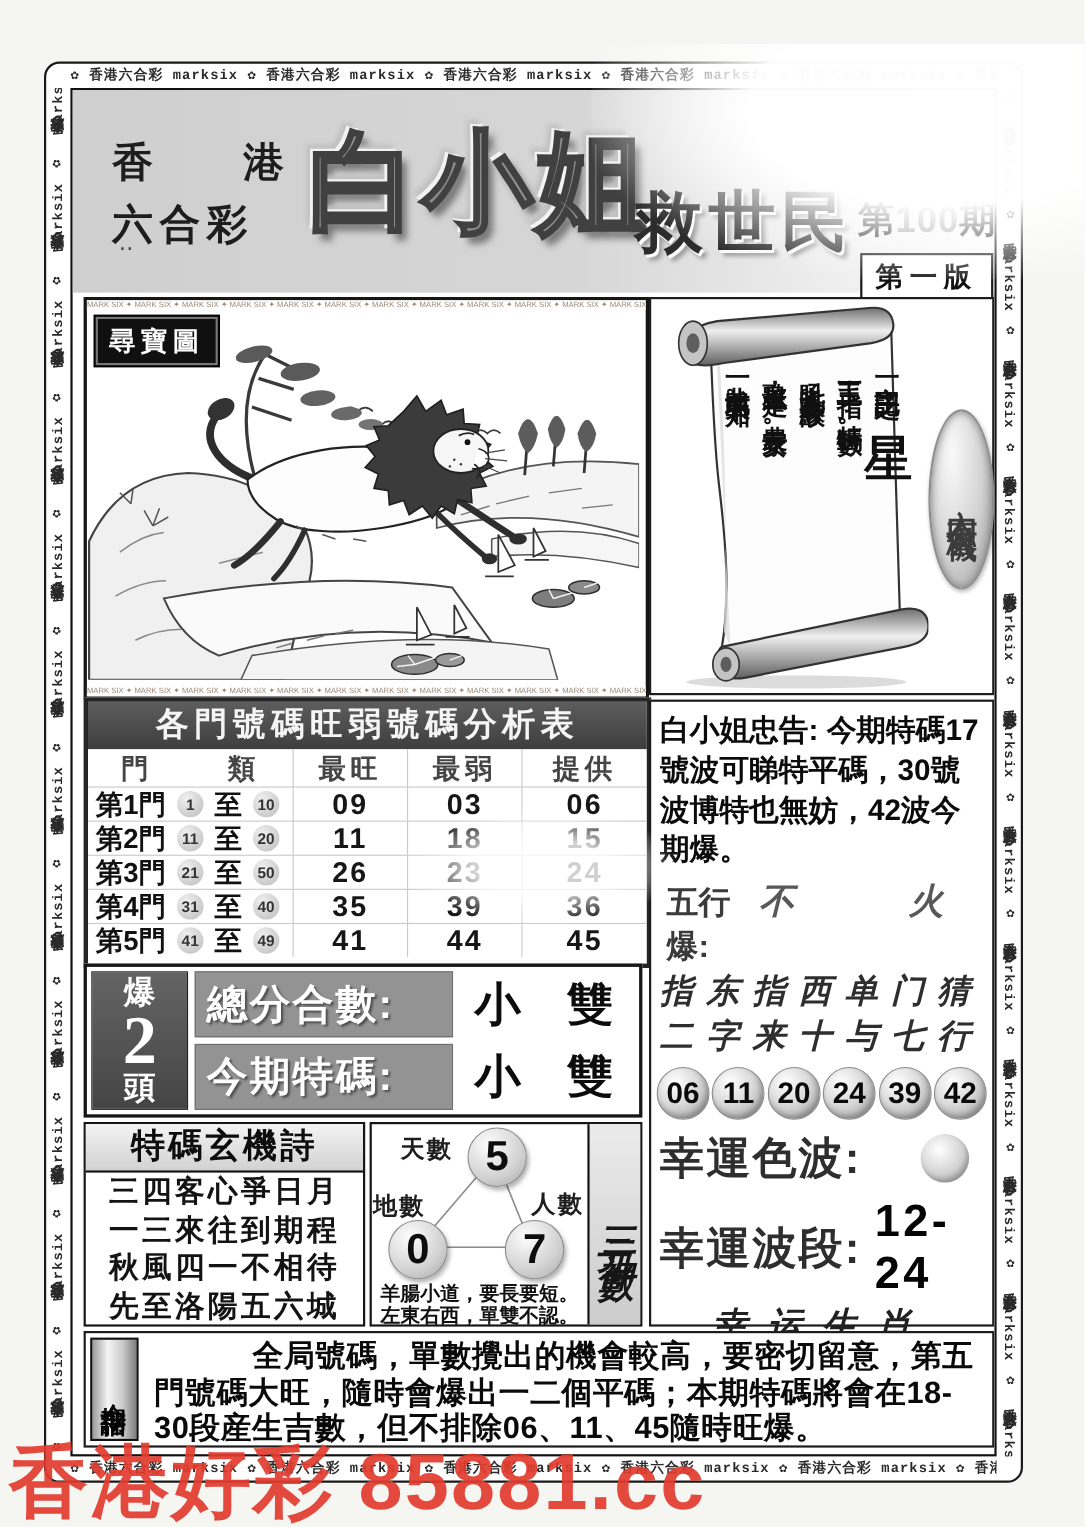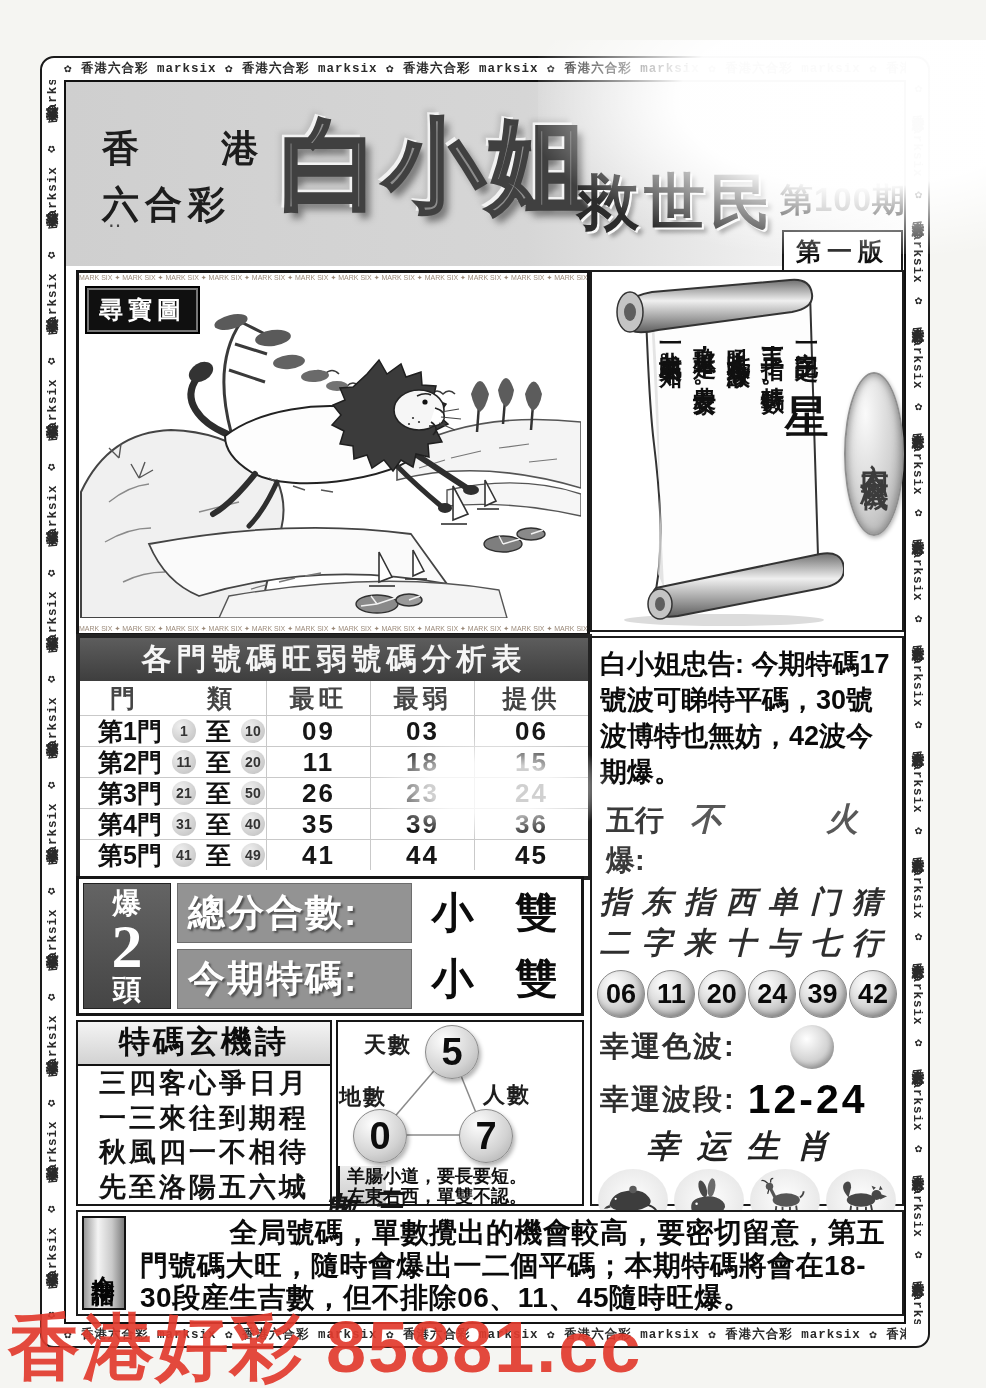--- a/index.html
+++ b/index.html
@@ -37,41 +37,41 @@
   .map-label{position:absolute;left:8px;top:15px;background:#101010;color:#fff;font-size:24px;font-weight:700;padding:4px 10px;letter-spacing:5px;border:2px solid #777;box-shadow:0 0 0 2px #000;}
 
   
   .table-box{left:10px;top:552px;width:508px;height:238px;border:4px solid #242424;}
   .table-title{height:43px;background:linear-gradient(#5d5d5d,#3e3e3e);color:#f5f5f5;font-size:30px;font-weight:800;text-align:center;line-height:42px;letter-spacing:5px;}
   .an-table{display:grid;grid-template-columns:186px 104px 104px 1fr;}
   .an-cell{border-top:1px solid #c9c9c9;border-left:1px solid #c9c9c9;display:flex;align-items:center;justify-content:center;height:30px;}
   .an-cell:nth-child(4n+1){border-left:none;}
   .an-head{height:34px;font-size:25px;color:#454545;font-weight:800;letter-spacing:4px;border-top:none;}
   .gate-h{justify-content:space-between;padding:0 30px;}
-  .gate-cell{font-size:25px;font-weight:800;justify-content:flex-start;padding-left:18px;gap:10px;color:#111;}
+  .gate-cell{font-size:25px;font-weight:800;justify-content:flex-start;padding-left:7px;gap:10px;color:#111;}
   .circle-num{display:inline-flex;width:24px;height:24px;border-radius:50%;background:radial-gradient(circle at 35% 30%,#efefef,#bdbdbd);align-items:center;justify-content:center;font-size:14px;font-weight:700;color:#333;flex:0 0 auto;}
   .val-cell{font-size:26px;font-weight:600;letter-spacing:2px;color:#161616;}
 
   
   .burst-box{left:10px;top:794px;width:508px;height:140px;border:3px solid #161616;display:flex;padding:4px;gap:6px;box-sizing:border-box;}
   .burst-side{width:86px;background:linear-gradient(#646464,#454545);color:#fff;display:flex;flex-direction:column;align-items:center;justify-content:center;border:1px solid #222;}
   .burst-side .t{font-size:29px;font-weight:800;line-height:30px;}
   .burst-side .d{font-size:62px;font-weight:800;line-height:56px;font-family:"Liberation Serif","DejaVu Serif",serif;}
   .burst-rows{flex:1;display:flex;flex-direction:column;gap:6px;}
   .burst-row{flex:1;display:flex;}
   .burst-label{flex:1.35;background:#939393;color:#fff;font-size:37px;font-weight:800;display:flex;align-items:center;padding-left:10px;letter-spacing:2px;text-shadow:2px 2px 2px #4f4f4f;border:1px solid #6d6d6d;}
   .burst-value{flex:1;background:#fff;color:#0c0c0c;font-size:42px;font-weight:800;display:flex;align-items:center;justify-content:center;}
 
   
   .poem-box{left:10px;top:938px;width:256px;height:186px;border:2px solid #161616;box-sizing:border-box;}
   .poem-title{height:42px;background:linear-gradient(#f4f4f4,#d2d2d2);border-bottom:2px solid #111;font-size:31px;font-weight:800;text-align:center;line-height:40px;letter-spacing:3px;color:#0d0d0d;}
   .poem-line{font-size:27px;font-weight:800;text-align:center;line-height:34.5px;letter-spacing:3px;color:#131313;}
 
   
-  .trinity-box{left:270px;top:938px;width:248px;height:186px;border:2px solid #161616;display:flex;box-sizing:border-box;flex-direction:column;}
+  .trinity-box{left:270px;top:938px;width:248px;height:186px;border:2px solid #161616;display:flex;box-sizing:border-box;}
   .tri-diagram{position:relative;width:198px;height:100%;}
   .tri-svg{position:absolute;inset:0;}
   .tri-circle{position:absolute;width:52px;height:52px;border-radius:50%;background:radial-gradient(circle at 35% 28%,#fdfdfd,#d2d2d2 60%,#a8a8a8);border:1px solid #8a8a8a;display:flex;align-items:center;justify-content:center;font-size:38px;font-weight:800;color:#0d0d0d;box-shadow:2px 3px 4px rgba(0,0,0,.3);}
   .tc-top{left:87px;top:3px;} .tc-left{left:15px;top:87px;} .tc-right{left:121px;top:87px;}
   .tri-label{position:absolute;font-size:22px;font-weight:800;color:#1e1e1e;letter-spacing:2px;}
   .tl-heaven{left:26px;top:8px;} .tl-earth{left:1px;top:60px;} .tl-human{left:145px;top:58px;}
   .tri-notes{position:absolute;left:0;right:0;top:144px;text-align:center;font-size:18px;font-weight:800;line-height:20px;color:#101010;font-family:Liberation Serif, serif;}
   .tri-panel{width:46px;border-left:2px solid #111;background:linear-gradient(180deg,#ebebeb,#cccccc);writing-mode:vertical-rl;display:flex;align-items:center;justify-content:center;font-family:"DejaVu Serif","Liberation Serif",serif;font-style:italic;font-size:33px;font-weight:700;color:#161616;letter-spacing:12px;}
 
   
@@ -85,21 +85,21 @@
   
   .special-box{left:524px;top:554px;width:314px;height:570px;border:2px solid #1c1c1c;display:flex;flex-direction:column;box-sizing:border-box;}
   .special-title{height:56px;flex:0 0 auto;background:linear-gradient(#ededed,#d5d5d5);border-bottom:3px solid #111;font-size:38px;font-weight:900;text-align:center;line-height:54px;letter-spacing:2px;color:#0c0c0c;text-shadow:1px 1px 0 #fff;}
   .advice{padding:8px 8px 0;font-size:27px;font-weight:800;line-height:36px;color:#0b0b0b;}
   .wuxing{padding:8px 8px 0 14px;font-size:29px;font-weight:800;color:#3a3a3a;display:flex;align-items:baseline;gap:16px;}
   .wuxing .val{font-family:"DejaVu Serif","Liberation Serif",serif;font-style:italic;font-size:32px;letter-spacing:36px;color:#585858;font-weight:700;white-space:nowrap;}
   .handline{font-family:"DejaVu Serif","Liberation Serif",serif;font-style:italic;font-size:30px;font-weight:700;color:#2e2e2e;letter-spacing:12px;text-align:center;line-height:41px;white-space:nowrap;}
   .balls{display:flex;justify-content:space-between;padding:7px 5px 0;}
   .ball{width:46px;height:46px;border-radius:50%;background:radial-gradient(circle at 34% 28%,#ffffff 0%,#dadada 45%,#9a9a9a 100%);border:1px solid #8a8a8a;display:flex;align-items:center;justify-content:center;font-size:27px;font-weight:800;color:#0a0a0a;box-shadow:inset -2px -3px 5px rgba(0,0,0,.25);}
   .lucky-row{display:flex;align-items:center;padding:7px 8px 0;gap:8px;}
-  .lucky-label{font-size:29px;font-weight:800;color:#2e2e2e;letter-spacing:2px;white-space:nowrap;}
+  .lucky-label{font-size:40px;font-weight:800;color:#2e2e2e;letter-spacing:2px;white-space:nowrap;}
   .color-ball{width:44px;height:44px;border-radius:50%;background:radial-gradient(circle at 38% 32%,#fff,#d2d2d2 55%,#979797);box-shadow:inset -2px -3px 5px rgba(0,0,0,.2);margin-left:46px;}
   .range-val{font-size:41px;font-weight:800;letter-spacing:3px;color:#050505;margin-left:4px;}
   .zodiac-label{font-family:"DejaVu Serif","Liberation Serif",serif;font-style:italic;font-size:32px;font-weight:700;text-align:center;letter-spacing:18px;color:#222;line-height:46px;white-space:nowrap;}
   .animals{display:flex;justify-content:space-between;padding:0 6px 6px;}
   .animal{width:70px;height:62px;border-radius:50%;background:radial-gradient(circle,#fefefe,#e2e2e2);display:flex;align-items:center;justify-content:center;}
   .animal svg{width:62px;height:48px;}
 
   
   .eval-box{left:10px;top:1128px;width:828px;height:106px;border:2px solid #1c1c1c;display:flex;padding:4px;gap:8px;box-sizing:border-box;}
   .eval-label{width:44px;flex:0 0 auto;border:2px solid #111;background:linear-gradient(90deg,#9a9a9a,#f4f4f4 35%,#c9c9c9 70%,#7d7d7d);writing-mode:vertical-rl;display:flex;align-items:center;justify-content:center;font-size:23px;font-weight:800;letter-spacing:3px;color:#050505;box-sizing:border-box;}

